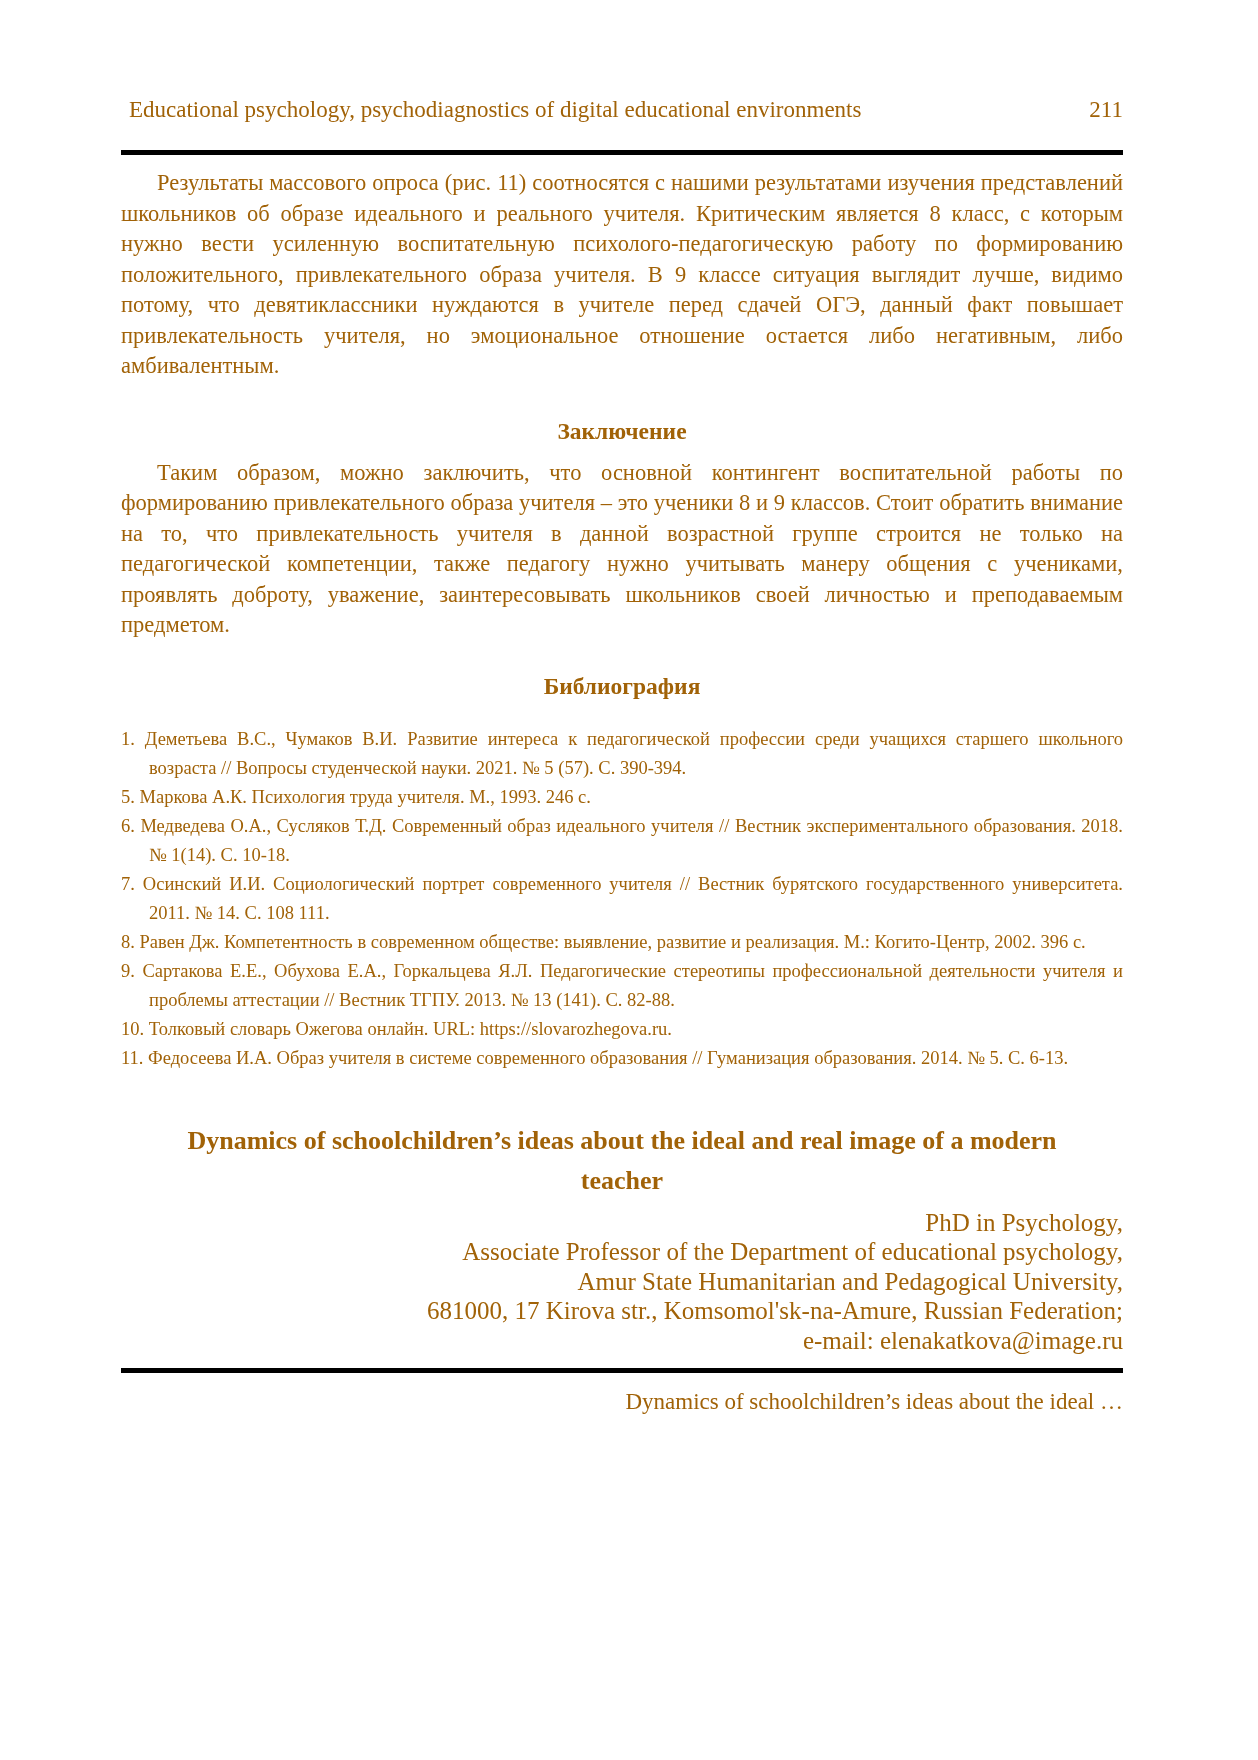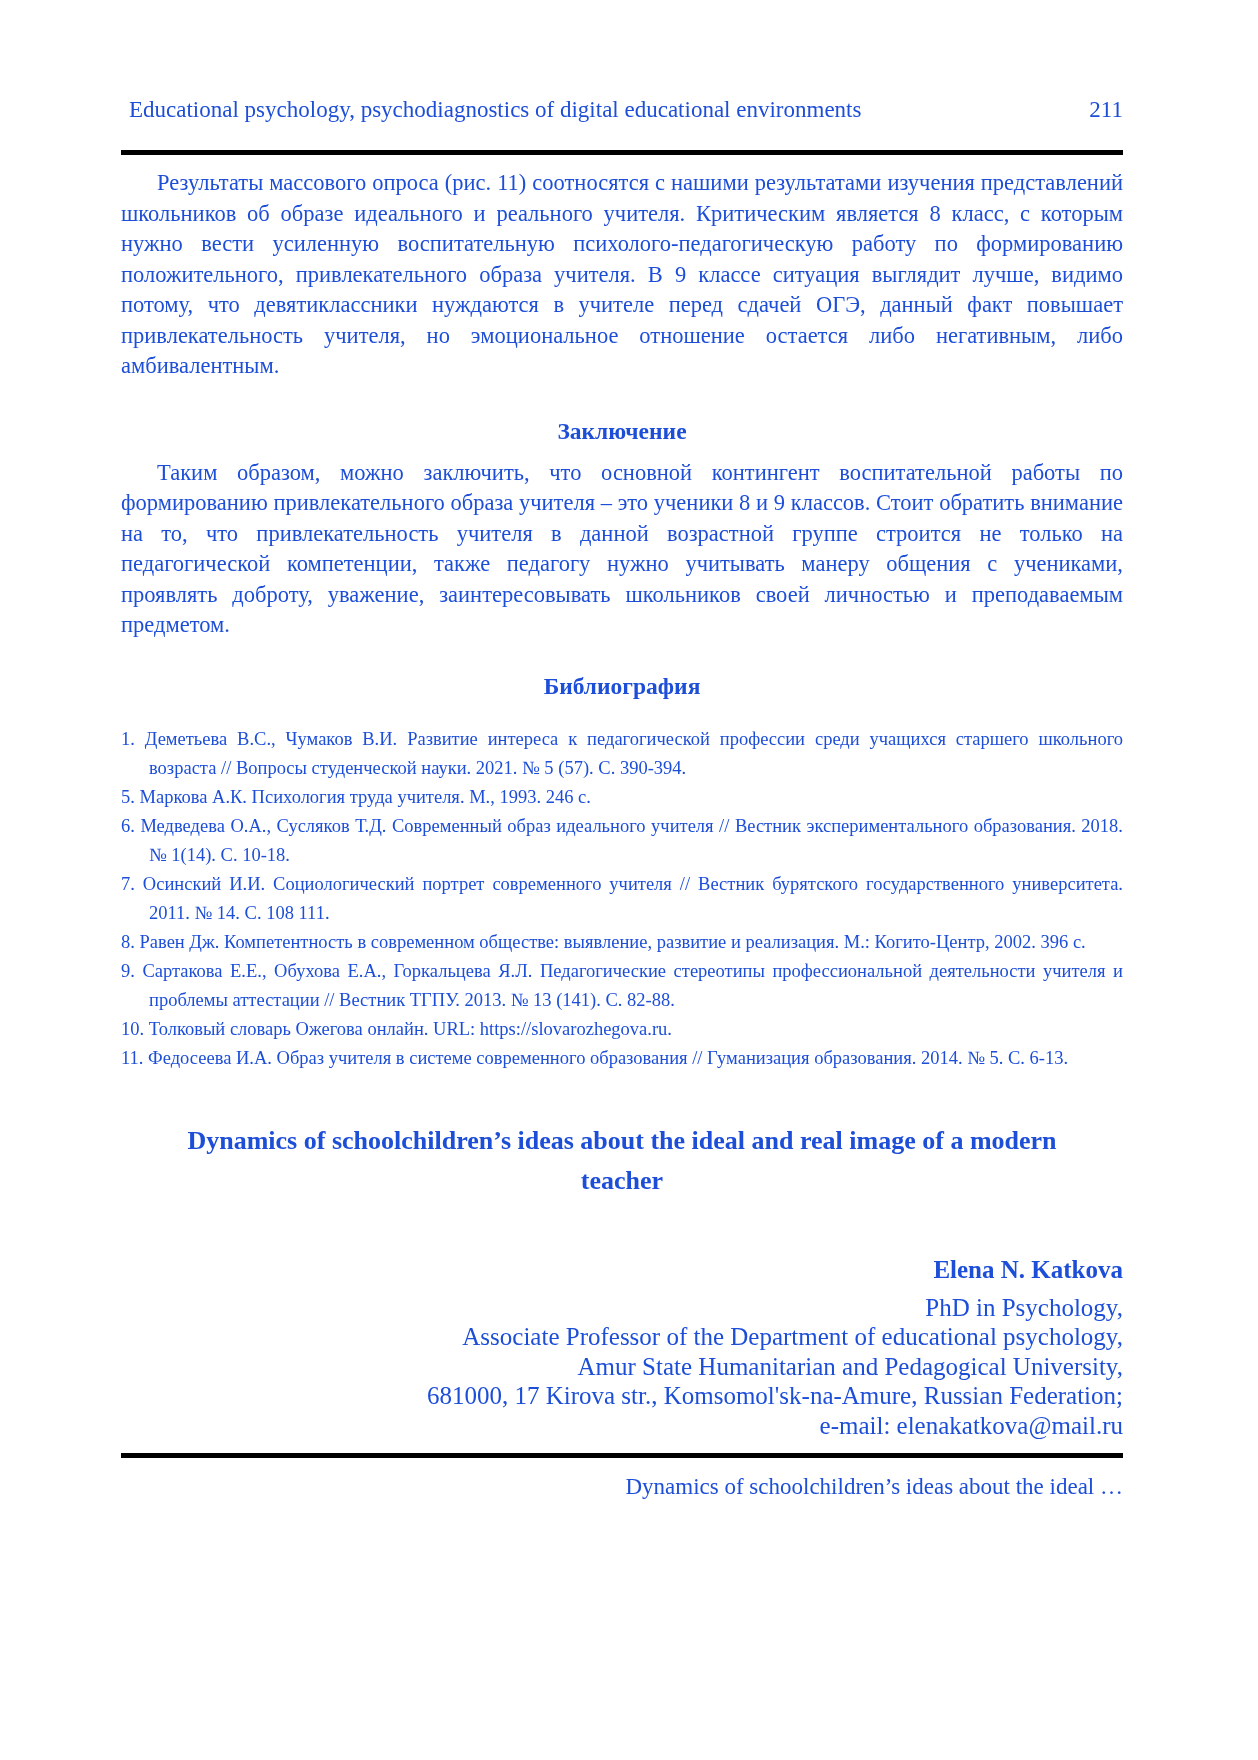--- a/index.html
+++ b/index.html
@@ -6,21 +6,21 @@
     margin: 0;
     padding: 0;
     background: #ffffff;
   }
   .page {
     position: relative;
     width: 1258px;
     height: 1760px;
     margin: 0 auto;
     background: #ffffff;
-    color: #1d4ed8;
+    color: #a16207;
     font-family: "Liberation Serif", "DejaVu Serif", serif;
     overflow: hidden;
     box-sizing: border-box;
     padding-top: 97px;
   }
   .content {
     width: 1002px;
     margin-left: 121px;
   }
   .running-header {
@@ -124,28 +124,27 @@
       <li class="biblio-item"><span class="num">6.</span> <span class="entry-text">Медведева О.А., Сусляков Т.Д. Современный образ идеального учителя // Вестник экспериментального образования. 2018. № 1(14). С. 10-18.</span></li>
       <li class="biblio-item"><span class="num">7.</span> <span class="entry-text">Осинский И.И. Социологический портрет современного учителя // Вестник бурятского государственного университета. 2011. № 14. С. 108 111.</span></li>
       <li class="biblio-item"><span class="num">8.</span> <span class="entry-text">Равен Дж. Компетентность в современном обществе: выявление, развитие и реализация. М.: Когито-Центр, 2002. 396 с.</span></li>
       <li class="biblio-item"><span class="num">9.</span> <span class="entry-text">Сартакова Е.Е., Обухова Е.А., Горкальцева Я.Л. Педагогические стереотипы профессиональной деятельности учителя и проблемы аттестации // Вестник ТГПУ. 2013. № 13 (141). С. 82-88.</span></li>
       <li class="biblio-item"><span class="num">10.</span> <span class="entry-text">Толковый словарь Ожегова онлайн. URL: https://slovarozhegova.ru.</span></li>
       <li class="biblio-item"><span class="num">11.</span> <span class="entry-text">Федосеева И.А. Образ учителя в системе современного образования // Гуманизация образования. 2014. № 5. С. 6-13.</span></li>
     </ol>
 
     <div class="en-title">Dynamics of schoolchildren’s ideas about the ideal and real image of a modern teacher</div>
 
-    <div class="author">Elena N. Katkova</div>
 
     <div class="affiliation">
       <div>PhD in Psychology,</div>
       <div>Associate Professor of the Department of educational psychology,</div>
       <div>Amur State Humanitarian and Pedagogical University,</div>
       <div>681000, 17 Kirova str., Komsomol'sk-na-Amure, Russian Federation;</div>
-      <div>e-mail: elenakatkova@mail.ru</div>
+      <div>e-mail: elenakatkova@image.ru</div>
     </div>
 
     <div class="rule rule-bottom"></div>
 
     <div class="footer-text">Dynamics of schoolchildren’s ideas about the ideal …</div>
 
   </div>
 </div>
 
 </body></html>

